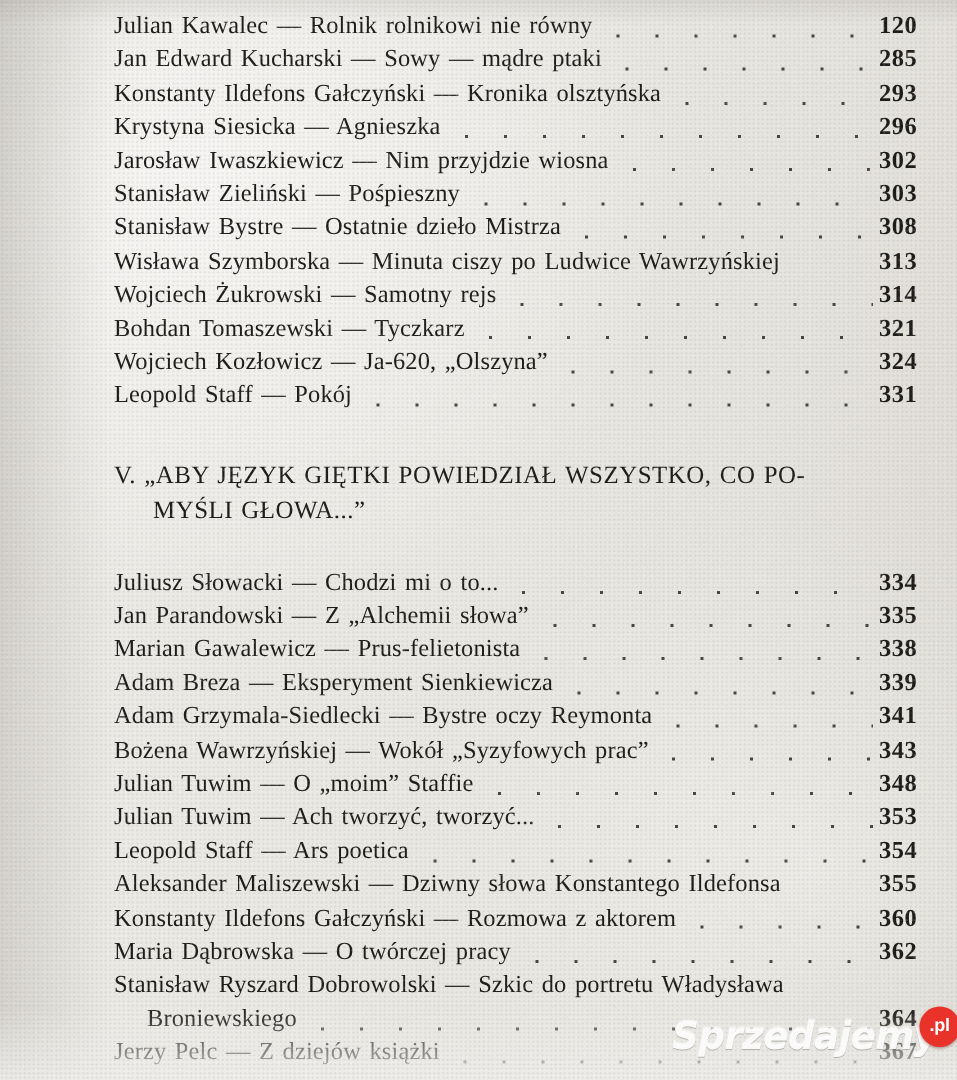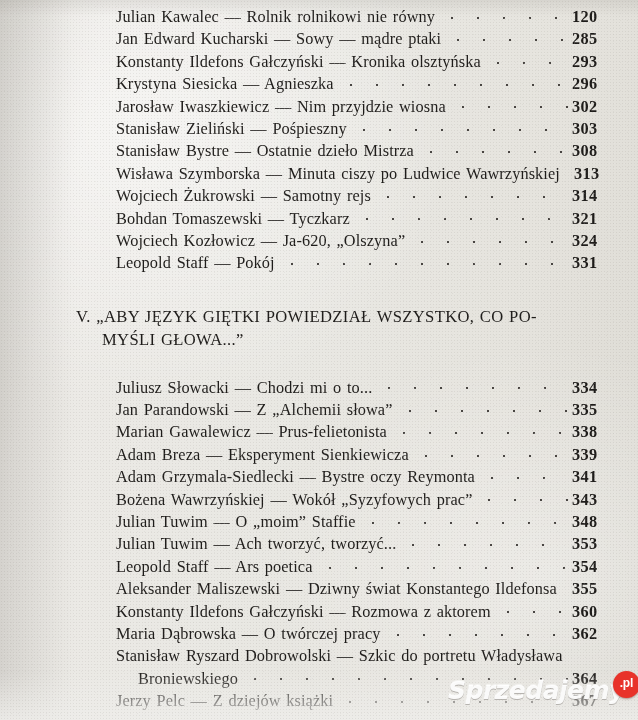--- a/index.html
+++ b/index.html
@@ -69,29 +69,28 @@
     position: absolute;
     top: 0;
     left: 0;
     right: 0;
     padding: 6px 0 0 0;
   }
 
   .entry {
     position: relative;
     display: flex;
-    align-items: flex-start;
+    align-items: flex-end;
     padding-left: 76px;
-    padding-right: 20px;
+    padding-right: 6px;
     height: 22.4px;
     font-size: 16.3px;
     line-height: 22.4px;
     letter-spacing: .1px;
     white-space: nowrap;
-    margin-left: 40px;
   }
 
   .entry-title {
     flex: 0 0 auto;
     word-spacing: 1.5px;
   }
 
   
   .leader {
     flex: 1 1 auto;
@@ -306,21 +305,21 @@
         <span class="entry-title">Julian Tuwim — Ach tworzyć, tworzyć...</span>
         <span class="leader"></span>
         <span class="entry-page">353</span>
       </div>
       <div class="entry">
         <span class="entry-title">Leopold Staff — Ars poetica</span>
         <span class="leader"></span>
         <span class="entry-page">354</span>
       </div>
       <div class="entry no-leader">
-        <span class="entry-title">Aleksander Maliszewski — Dziwny świat Konstantego Ildefonsa</span>
+        <span class="entry-title">Aleksander Maliszewski — Dziwny słowa Konstantego Ildefonsa</span>
         <span class="leader"></span>
         <span class="entry-page">355</span>
       </div>
       <div class="entry">
         <span class="entry-title">Konstanty Ildefons Gałczyński — Rozmowa z aktorem</span>
         <span class="leader"></span>
         <span class="entry-page">360</span>
       </div>
       <div class="entry">
         <span class="entry-title">Maria Dąbrowska — O twórczej pracy</span>

